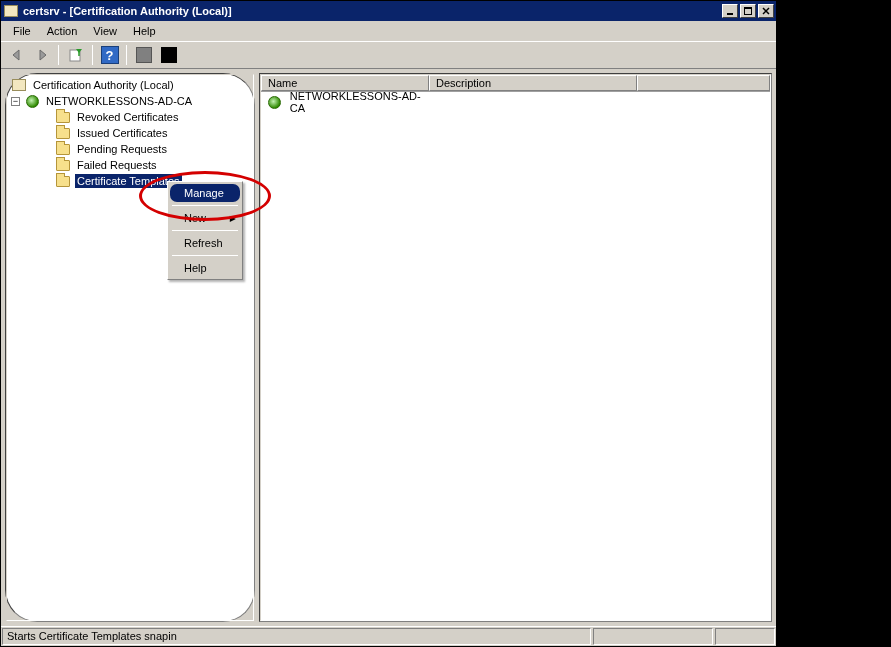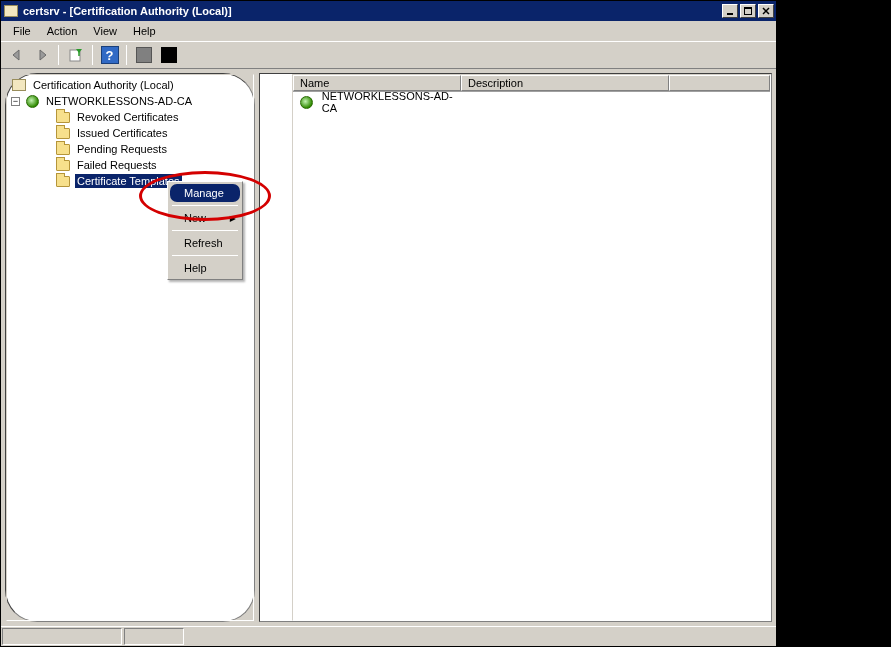--- a/index.html
+++ b/index.html
@@ -125,21 +125,21 @@
     border-right: 1px solid #808080;
     border-radius: 32px;
   }
   .inner-border {
     border: 1px solid #fff;
     border-top-color: #d4d0c8;
     border-left-color: #d4d0c8;
     width: 100%; height: 100%;
     overflow: hidden;
   }
-  .list-pane { flex: 1; padding-left: 32px; }
+  .list-pane { flex: 1; }
   
   .tree-root { padding: 2px 0; }
   .tree-row {
     display: flex;
     align-items: center;
     height: 16px;
     padding-left: 4px;
     white-space: nowrap;
   }
   .expander {
@@ -443,17 +443,18 @@
       <div class="ctx-item">
         <span>Help</span>
       </div>
     </div>
 
     <div class="annotation-ellipse"></div>
 
   </div>
 
   <div class="statusbar">
+    <div class="status-cell status-main">Starts Certificate Templates snapin</div>
     <div class="status-cell" style="width:120px"></div>
     <div class="status-cell status-small"></div>
   </div>
 
 </div>
 
 </body></html>

